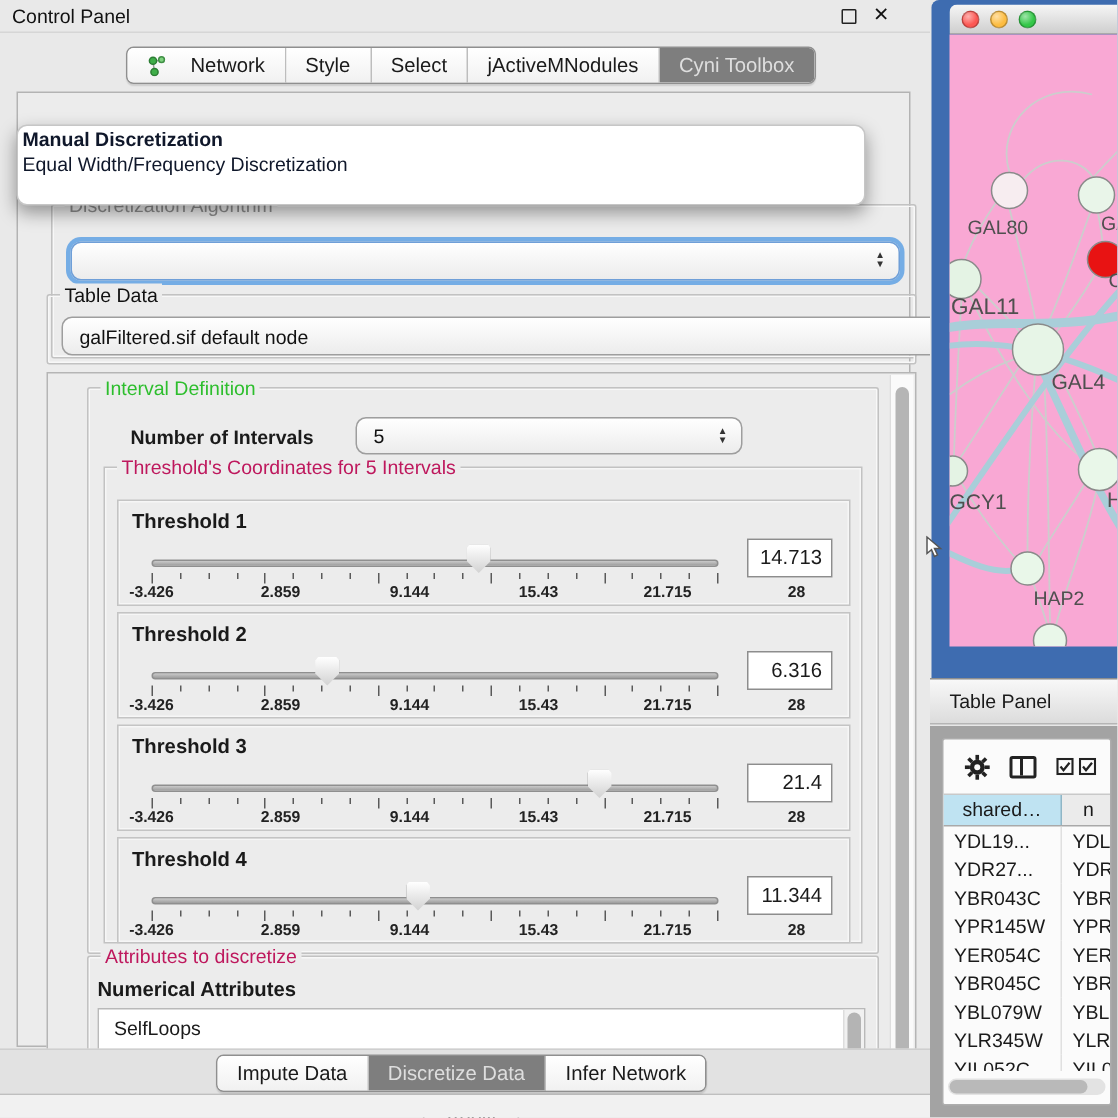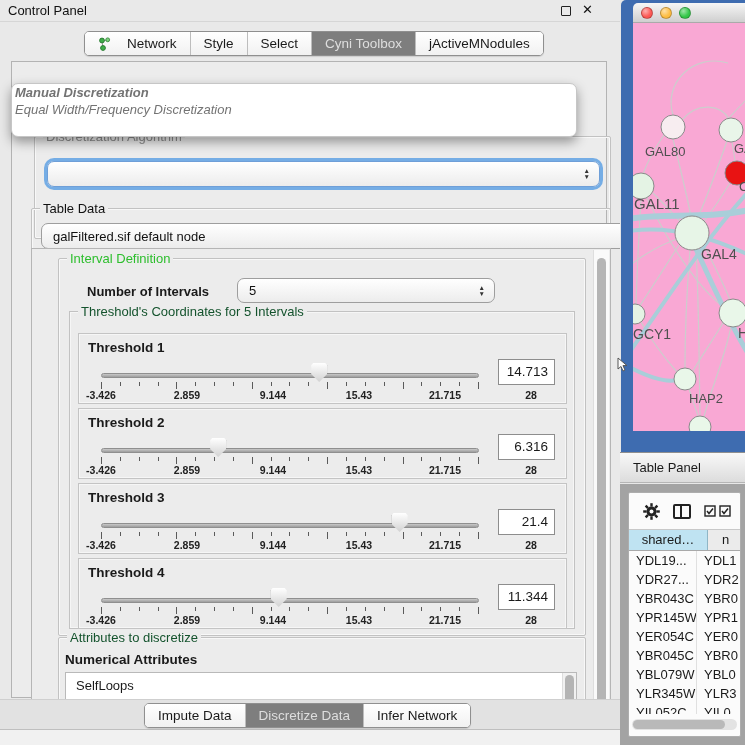--- a/index.html
+++ b/index.html
@@ -29,42 +29,42 @@
   #bottom-strip { position:absolute; left:0; top:729px; width:620px; height:16px; background:#f1f1f1; border-top:1px solid #bfbfbf; }
 
   #panel-box { position:absolute; left:11px; top:61px; width:596px; height:637px;
                border:1px solid #b3b3b3; background:#ececec; }
 
   .group { position:absolute; border:1px solid #c2c2c2; border-radius:2px;
            box-shadow:inset 0 0 0 1px #f8f8f8; }
   .group-label { position:absolute; left:8px; top:-8px; background:#ececec; padding:0 3px; font-size:13px; }
   .gl-gray { color:#8c8c8c; }
   .gl-green { color:#2dbe2d; }
-  .gl-blue { color:#14532d; }
+  .gl-blue { color:#be185d; }
 
   
   .combo { position:absolute; height:26px; border:1px solid #9e9e9e; border-radius:7px;
            background:linear-gradient(#ffffff,#ececec); display:flex; align-items:center; }
   .combo-text { padding-left:11px; font-size:13px; color:#111; flex:1; white-space:nowrap; overflow:hidden; }
   .spinner { position:absolute; right:9px; top:0; height:100%; display:flex; flex-direction:column; justify-content:center; line-height:6px; }
   .spinner span { font-size:6.5px; color:#333; text-align:center; }
 
   
   #alg-group { left:22px; top:74px; width:577px; height:103px; }
   #alg-combo { left:12px; top:24px; width:553px; border:1px solid #6f9fd8; box-shadow:0 0 0 3px rgba(88,158,227,.8); }
 
   
   #popup { position:absolute; left:11px; top:83px; width:566px; height:54px; background:#ffffff;
            border:1px solid #c6c6c6; border-radius:7px; box-shadow:0 5px 12px rgba(0,0,0,.38); z-index:20; overflow:hidden; }
   #popup-placeholder { text-align:center; color:#bcbcbc; font-size:13px; padding-top:4px; height:17px; }
-  .popup-opt { font-size:13px; line-height:17px; padding-left:3px; color:#737373; white-space:nowrap;font-style:italic; }
+  .popup-opt { font-size:13px; line-height:17px; padding-left:3px; color:#0f172a; white-space:nowrap; }
   .popup-opt.bold { font-weight:bold; }
 
   
-  #tabledata-group { left:19px; top:134px; width:580px; height:47px;margin-top:12px; }
+  #tabledata-group { left:19px; top:134px; width:580px; height:47px; }
   #tabledata-combo { left:9px; top:14px; width:614px; }
   #tabledata-group .group-label { color:#111; }
 
   
   #scrollpane { position:absolute; left:19px; top:186px; width:580px; height:475px;
                 border:1px solid #b5b5b5; background:#ececec; overflow:hidden; }
   #sp-vsb { position:absolute; right:1px; top:1px; width:16px; height:473px; background:#fafafa; border-left:1px solid #dedede; }
   #sp-vsb .thumb { position:absolute; left:3px; top:8px; width:9px; height:445px; border-radius:5px; background:#b5b5b5; }
 
   #interval-group { left:26px; top:9px; width:528px; height:378px; }
@@ -114,21 +114,21 @@
                     font-size:13px; color:#1a1a1a; line-height:29px; padding-left:13px; }
   #tablepanel-body { position:absolute; left:0; top:484px; width:125px; height:261px; background:#a3a3a3; }
   #tp-box { position:absolute; left:8px; top:8px; width:113px; height:245px; background:#fbfbfb;
             border:1px solid #adadad; border-radius:2px; overflow:hidden; }
   #tp-toolbar { position:absolute; left:0; top:0; width:100%; height:36px; display:flex; align-items:center; gap:13px; padding-left:14px; }
   #tp-header { position:absolute; left:0; top:36px; width:200px; height:22px; display:flex; border-top:1px solid #c9c9c9; border-bottom:1px solid #a9a9a9; }
   .tp-h1 { width:79px; background:#bfe3f2; border-right:1px solid #8fb6c6; text-align:center; font-size:13px; line-height:20px; }
   .tp-h2 { width:120px; background:#ebebeb; font-size:13px; line-height:20px; padding-left:14px; }
   #tp-rows { position:absolute; left:0; top:58px; width:200px; height:163px; overflow:hidden; }
   .tp-row { display:flex; height:19px; font-size:13px; line-height:19px; }
-  .tp-c1 { width:68px; padding-left:7px; border-right:1px solid #e0e0e0; white-space:nowrap; overflow:hidden; }
+  .tp-c1 { width:79px; padding-left:7px; border-right:1px solid #e0e0e0; white-space:nowrap; overflow:hidden; }
   .tp-c2 { width:120px; padding-left:7px; white-space:nowrap; overflow:hidden; }
   #tp-hsb { position:absolute; left:3px; bottom:6px; width:105px; height:11px; background:#e3e3e3; border-radius:6px; }
   #tp-hsb .thumb { position:absolute; left:1px; top:1px; width:92px; height:9px; background:#b9b9b9; border-radius:5px; }
 
   .icon-split { width:18px; height:15px; border:2px solid #222; border-radius:2px; position:relative; }
   .icon-split::after { content:""; position:absolute; left:5px; top:0; width:2px; height:100%; background:#222; }
   .cbpair { display:flex; gap:3px; }
 
   #mouse-cursor { position:absolute; left:617px; top:357px; z-index:30; }
 </style>
@@ -154,25 +154,25 @@
           </svg>
         </span>
         <span>Network</span>
       </div>
       <div class="seg">
         <span>Style</span>
       </div>
       <div class="seg">
         <span>Select</span>
       </div>
+      <div class="seg">
+        <span>jActiveMNodules</span>
+      </div>
       <div class="seg active">
         <span>Cyni Toolbox</span>
-      </div>
-      <div class="seg">
-        <span>jActiveMNodules</span>
       </div>
     </div>
 
   <div id="panel-box">
 
     <div id="alg-group" class="group">
       <span class="group-label gl-gray">Discretization Algorithm</span>
       <div id="alg-combo" class="combo">
         <span class="spinner">
           <span>▲</span>

